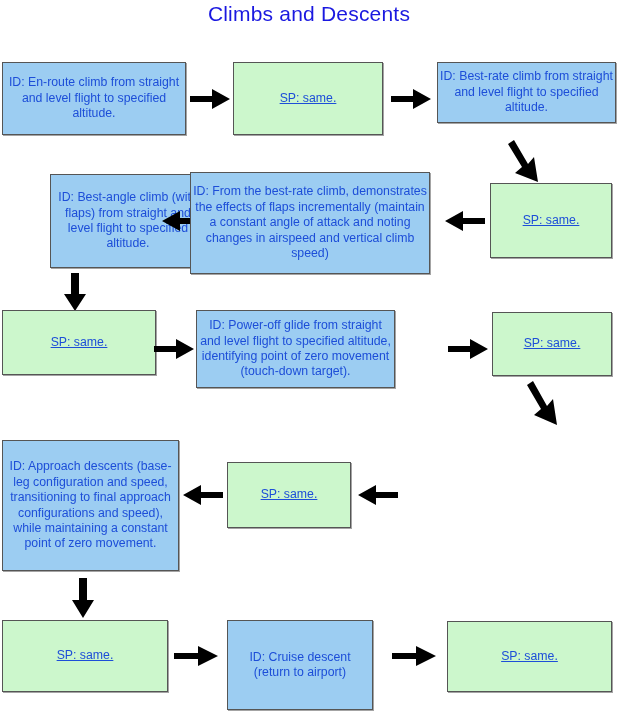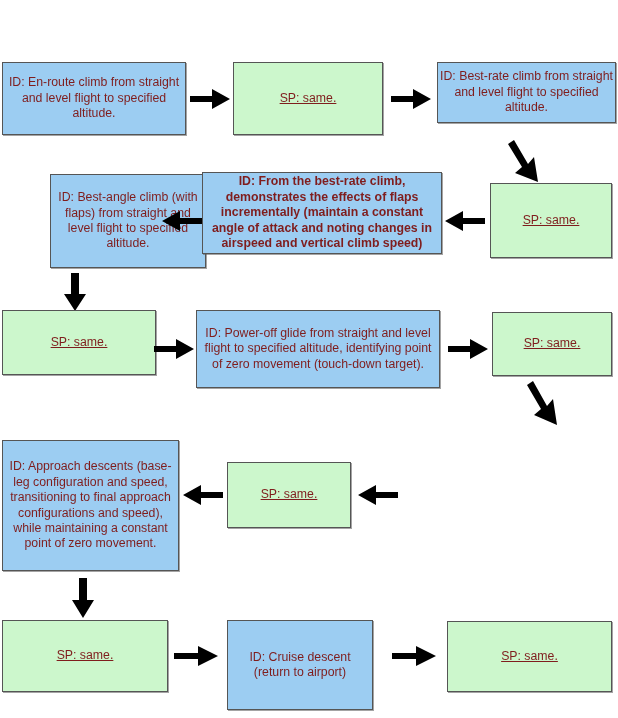--- a/index.html
+++ b/index.html
@@ -35,21 +35,21 @@
   .node {
     position: absolute;
     box-sizing: border-box;
     border: 1px solid #555555;
     display: flex;
     align-items: center;
     justify-content: center;
     text-align: center;
     font-size: 12.3px;
     line-height: 15.4px;
-    color: #7f1d1d;
+    color: #1d4ed8;
     padding: 2px 2px;
     box-shadow: 1px 1px 0 rgba(90,90,90,0.55);
   }
   .node.id-node {
     background: #9ccdf2;
   }
   .node.sp-node {
     background: #ccf7cc;
     text-decoration: underline;
   }
@@ -61,20 +61,21 @@
     position: absolute;
     pointer-events: none;
   }
   .arrow svg { display: block; }
 </style>
 </head>
 <body>
 
 <div id="canvas">
 
+  <div class="title">Climbs and Descents</div>
 
   <div class="node id-node" style="left:2px; top:62px; width:184px; height:73px;">
     <span>ID:  En-route climb from straight and level flight to specified altitude.</span>
   </div>
 
   <div class="arrow" style="left:188px; top:86px; width:44px; height:26px;">
     <svg width="44" height="26" viewBox="0 0 44 26">
       <path d="M2,10 L24,10 L24,3 L42,13 L24,23 L24,16 L2,16 Z" fill="#000000"></path>
     </svg>
   </div>
@@ -102,21 +103,21 @@
   <div class="node id-node" style="left:2px; top:174px; width:156px; height:94px;margin-left:48px;">
     <span>ID: Best-angle climb (with flaps) from straight and level flight to specified altitude.</span>
   </div>
 
   <div class="arrow" style="left:160px; top:208px; width:44px; height:26px;">
     <svg width="44" height="26" viewBox="0 0 44 26">
       <path d="M42,10 L20,10 L20,3 L2,13 L20,23 L20,16 L42,16 Z" fill="#000000"></path>
     </svg>
   </div>
 
-  <div class="node id-node" style="left:202px; top:172px; width:240px; height:82px;font-weight:bold;">
+  <div class="node id-node" style="left:190px; top:172px; width:240px; height:102px;">
     <span>ID: From the best-rate climb, demonstrates the effects of flaps incrementally (maintain a constant angle of attack and noting changes in airspeed and vertical climb speed)</span>
   </div>
 
   <div class="arrow" style="left:443px; top:208px; width:44px; height:26px;">
     <svg width="44" height="26" viewBox="0 0 44 26">
       <path d="M42,10 L20,10 L20,3 L2,13 L20,23 L20,16 L42,16 Z" fill="#000000"></path>
     </svg>
   </div>
 
   <div class="node sp-node" style="left:490px; top:183px; width:122px; height:75px;">
@@ -132,21 +133,21 @@
   <div class="node sp-node" style="left:2px; top:310px; width:154px; height:65px;">
     <span>SP: same.</span>
   </div>
 
   <div class="arrow" style="left:152px; top:336px; width:44px; height:26px;">
     <svg width="44" height="26" viewBox="0 0 44 26">
       <path d="M2,10 L24,10 L24,3 L42,13 L24,23 L24,16 L2,16 Z" fill="#000000"></path>
     </svg>
   </div>
 
-  <div class="node id-node" style="left:196px; top:310px; width:244px; height:78px;justify-content:flex-end;">
+  <div class="node id-node" style="left:196px; top:310px; width:199px; height:78px;justify-content:flex-end;">
     <span>ID: Power-off glide from straight and level flight to specified altitude, identifying point of zero movement (touch-down target).</span>
   </div>
 
   <div class="arrow" style="left:446px; top:336px; width:44px; height:26px;">
     <svg width="44" height="26" viewBox="0 0 44 26">
       <path d="M2,10 L24,10 L24,3 L42,13 L24,23 L24,16 L2,16 Z" fill="#000000"></path>
     </svg>
   </div>
 
   <div class="node sp-node" style="left:492px; top:312px; width:120px; height:64px;">

